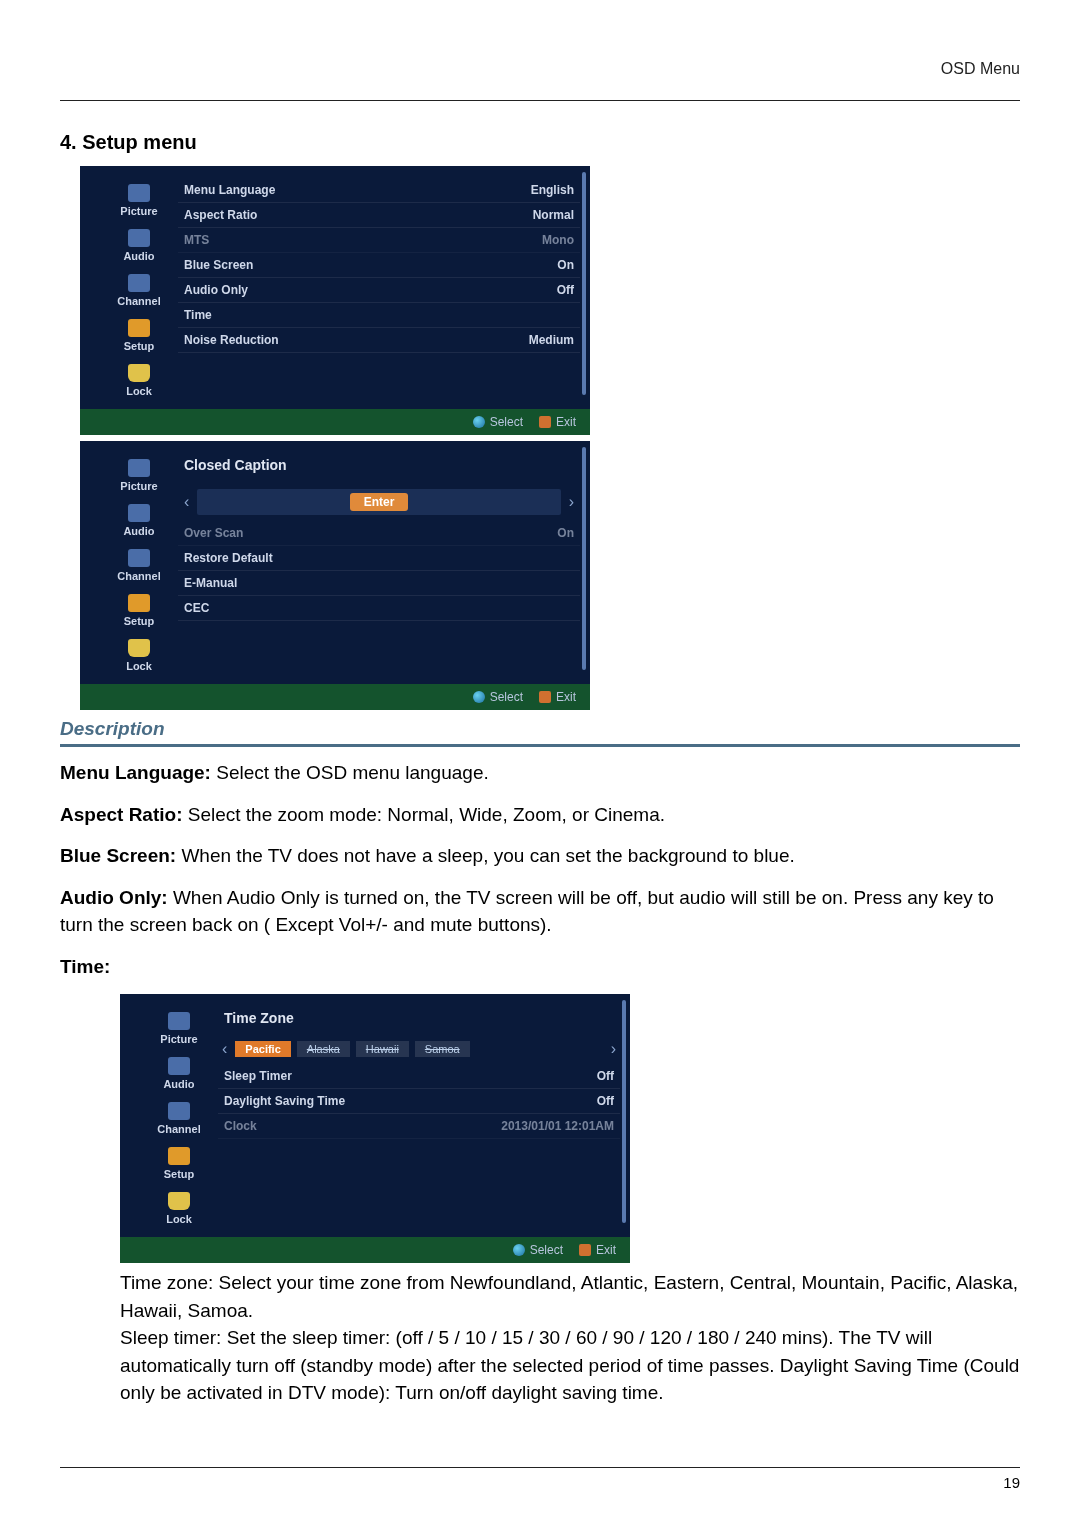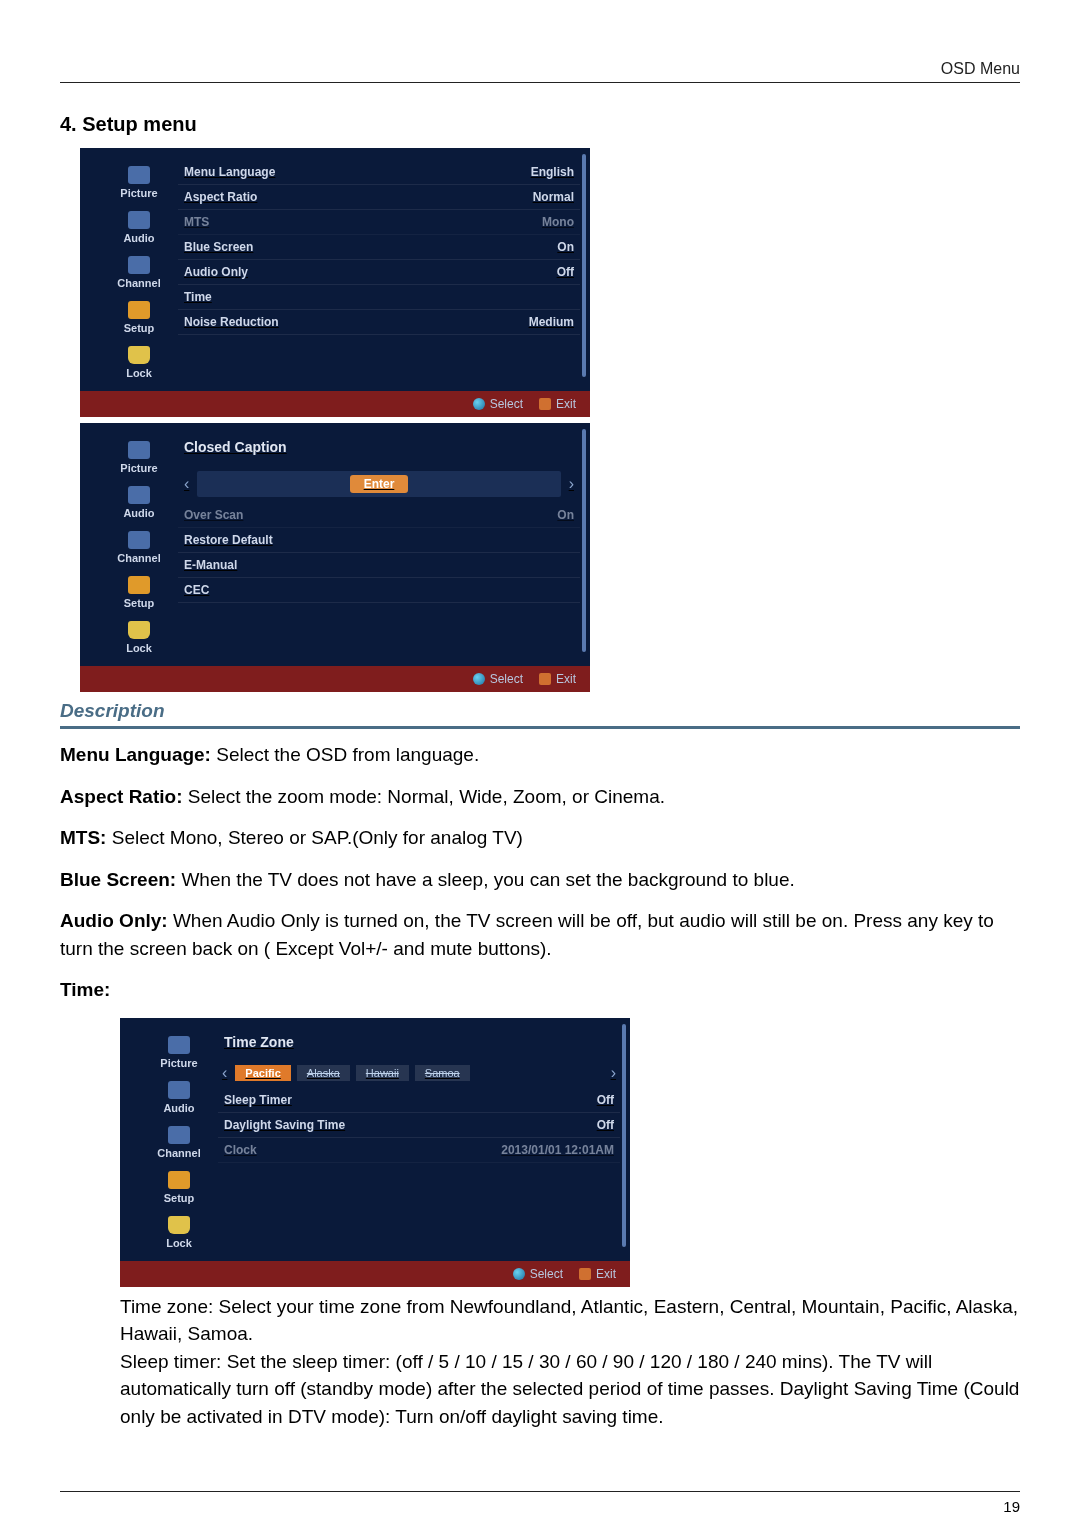--- a/index.html
+++ b/index.html
@@ -11,21 +11,21 @@
     width: 1080px;
   }
   .page {
     padding: 60px 60px 40px 60px;
     box-sizing: border-box;
   }
   .top-header {
     text-align: right;
     font-size: 16px;
     color: #222;
-    padding-bottom: 4px;
+    padding-bottom: 22px;
     border-bottom: 1px solid #222;
     margin-bottom: 30px;
   }
   .section-title {
     font-weight: bold;
     font-size: 20px;
     margin-bottom: 12px;
   }
   
   .osd {
@@ -60,21 +60,20 @@
     background: #4a6da8;
     border-radius: 3px;
     margin-bottom: 3px;
   }
   .osd-side-icon.star { background: #e09a2a; border-radius: 3px; }
   .osd-side-icon.lock { background: #e0c24a; border-radius: 3px 3px 6px 6px; }
   .osd-content {
     flex: 1;
     padding: 4px 10px 8px 8px;
     position: relative;
-    text-decoration: underline;
   }
   .osd-heading {
     color: #e0e6f2;
     font-size: 14px;
     font-weight: bold;
     padding: 4px 6px 10px 6px;
   }
   .osd-row {
     display: flex;
     justify-content: space-between;
@@ -140,21 +139,21 @@
   .osd-right-bar {
     position: absolute;
     right: 4px;
     top: 6px;
     bottom: 40px;
     width: 4px;
     background: #5a7ab0;
     border-radius: 2px;
   }
   .osd-footer {
-    background: #7f1d1d;
+    background: #14532d;
     height: 26px;
     display: flex;
     justify-content: flex-end;
     align-items: center;
     padding: 0 14px;
     gap: 16px;
     color: #b8c6de;
     font-size: 12px;
   }
   .osd-footer .fbtn {
@@ -341,23 +340,22 @@
       <span class="fbtn">
           <span class="sq"></span>
           <span>Exit</span>
         </span>
     </div>
   </div>
 
   <div class="desc-title">Description</div>
 
   <div class="desc-block">
-    <p><span class="label">Menu Language:</span><span> Select the OSD from language.</span></p>
+    <p><span class="label">Menu Language:</span><span> Select the OSD menu language.</span></p>
     <p><span class="label">Aspect Ratio:</span><span> Select the zoom mode: Normal, Wide, Zoom, or Cinema.</span></p>
-    <p><span class="label">MTS:</span><span> Select Mono, Stereo or SAP.(Only for analog TV)</span></p>
     <p><span class="label">Blue Screen:</span><span> When the TV does not have a sleep, you can set the background to blue.</span></p>
     <p><span class="label">Audio Only:</span><span> When Audio Only is turned on, the TV screen will be off, but audio will still be on. Press any key to turn the screen back on ( Except Vol+/- and mute buttons).</span></p>
     <p><span class="label">Time:</span></p>
   </div>
 
   <div class="osd" style="margin-left:60px;">
     <div class="osd-right-bar"></div>
     <div class="osd-body">
       <div class="osd-sidebar">
         <div class="osd-side-item">

